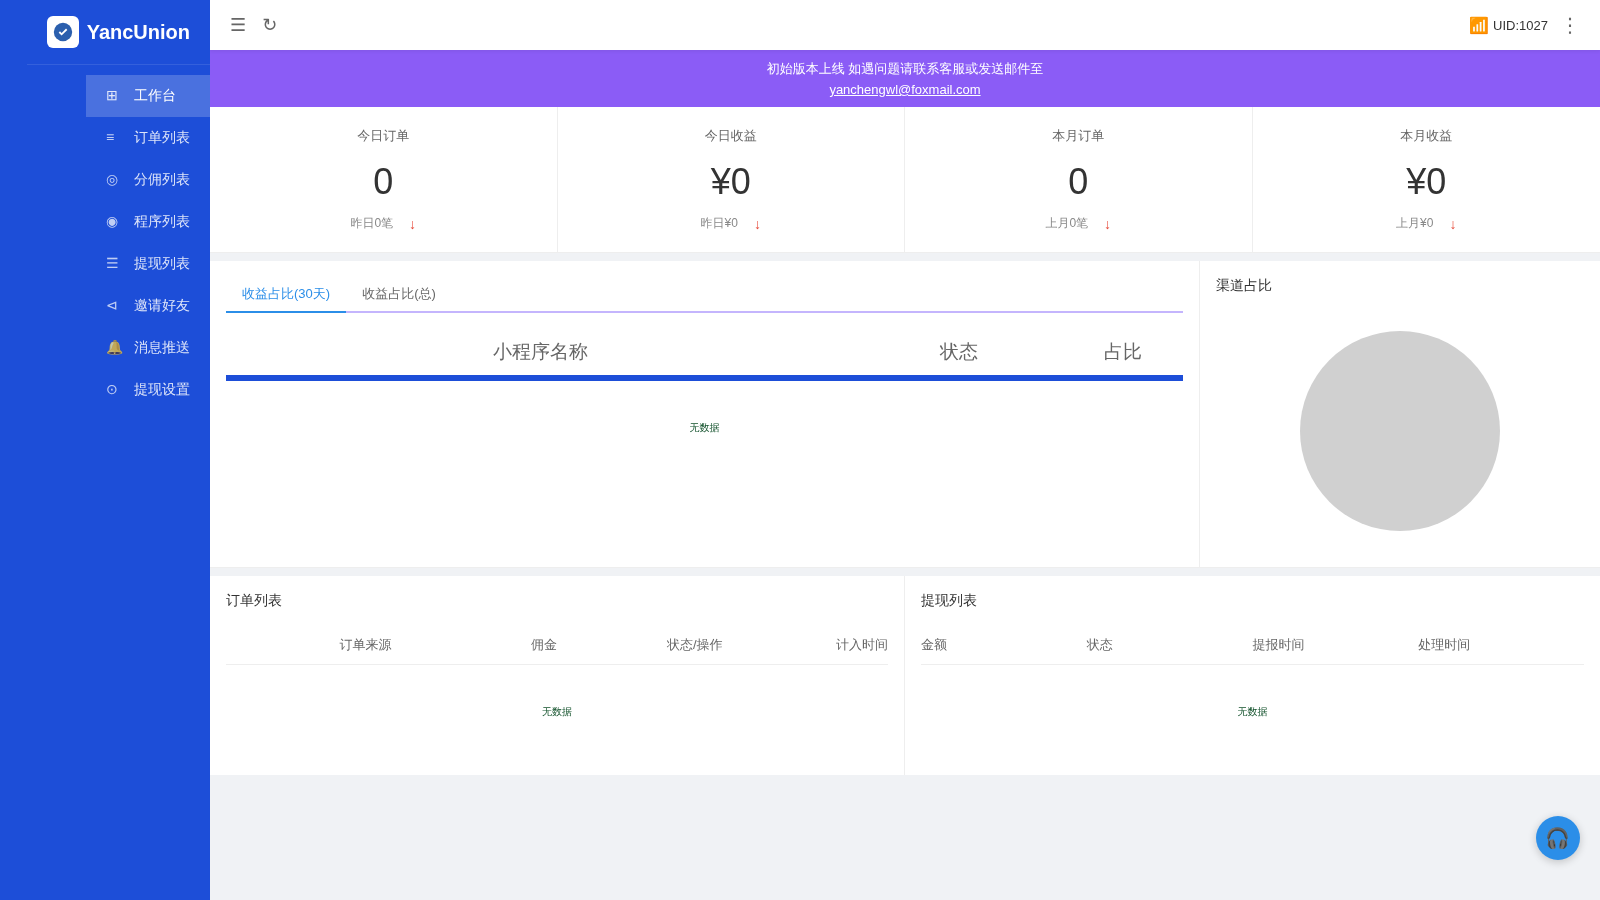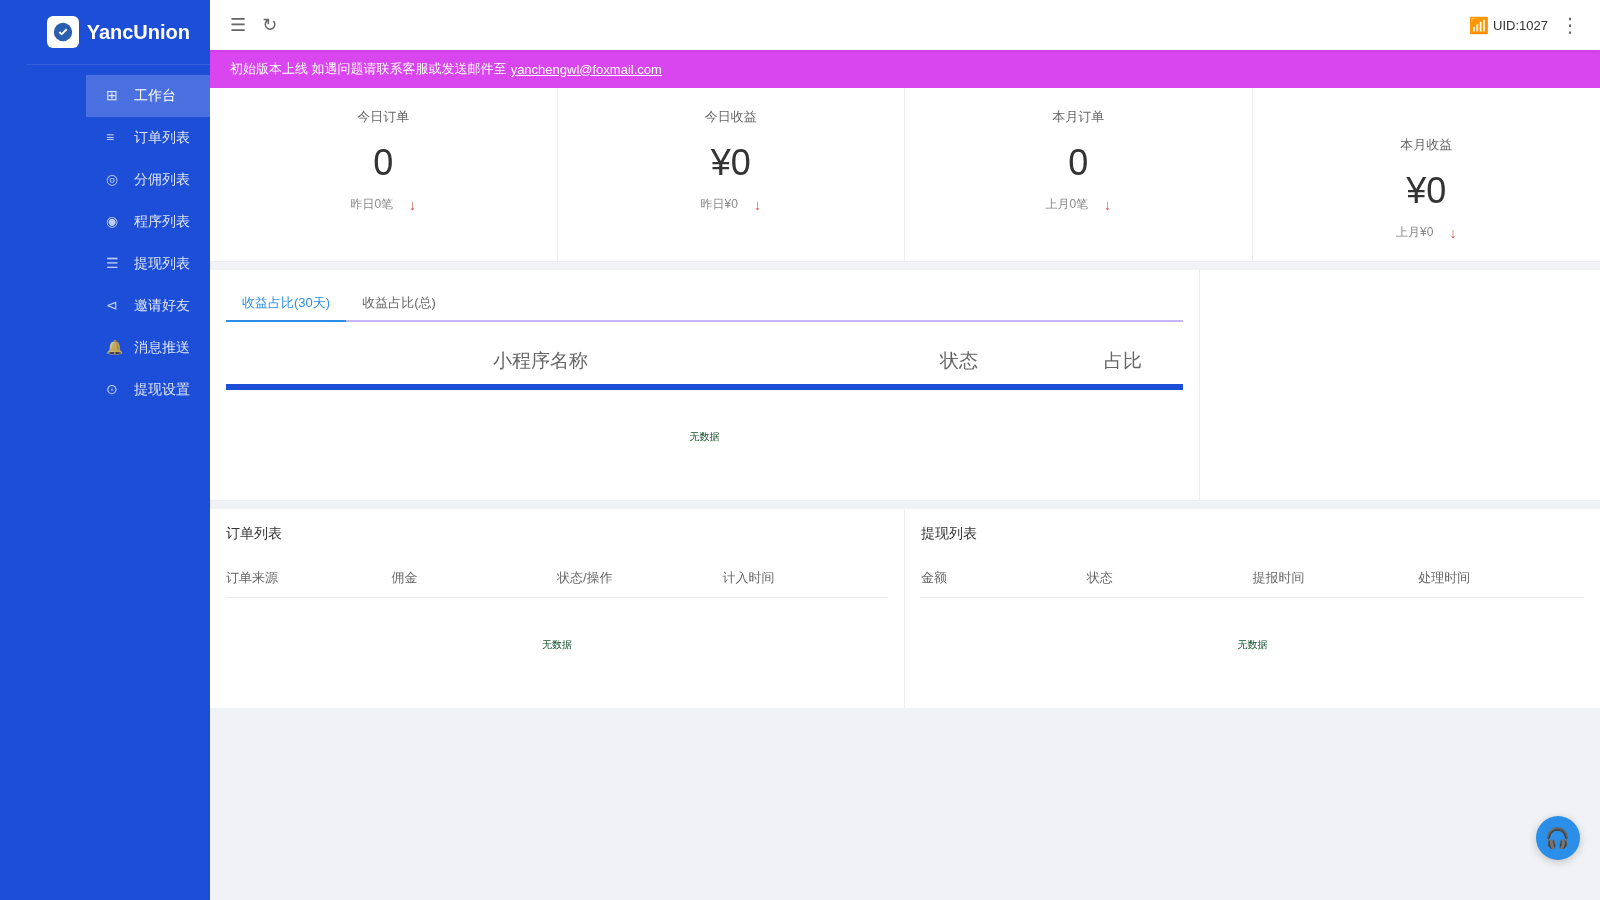--- a/index.html
+++ b/index.html
@@ -76,44 +76,45 @@
     
     .content {
       flex: 1;
       overflow-y: auto;
       padding: 0;
       background: #f0f2f5;
     }
 
     
     .banner {
-      background: #d946ef;
+      background: #8b5cf6;
       color: #fff;
       padding: 10px 20px;
       font-size: 13px;
       display: flex;
       align-items: center;
       gap: 4px;
+      flex-direction: column;
     }
     .banner a { color: #fff; text-decoration: underline; }
 
     
     .stats-row {
       display: grid;
       grid-template-columns: repeat(4, 1fr);
       gap: 0;
       background: #fff;
       border-bottom: 1px solid #eee;
     }
     .stat-card {
       padding: 20px 28px;
       border-right: 1px solid #eee;
       text-align: center;
     }
-    .stat-card:last-child { border-right: none; margin-top: 28px; }
+    .stat-card:last-child { border-right: none; }
     .stat-label { font-size: 13px; color: #666; margin-bottom: 16px; }
     .stat-value { font-size: 36px; font-weight: 300; color: #333; margin-bottom: 12px; }
     .stat-compare { font-size: 12px; color: #888; display: flex; align-items: center; justify-content: center; gap: 16px; }
     .arrow-down { color: #e74c3c; font-size: 14px; }
 
     
     .mid-section {
       display: grid;
       grid-template-columns: 1fr 400px;
       gap: 0;
@@ -187,21 +188,21 @@
     }
     .order-panel { border-right: 1px solid #eee; }
     .panel-title { font-size: 14px; color: #333; margin-bottom: 16px; }
     .order-table-header {
       display: grid;
       grid-template-columns: 1fr 1fr 1fr 1fr;
       padding: 10px 0;
       border-bottom: 1px solid #eee;
       font-size: 13px;
       color: #666;
-      text-align: left;
+      text-align: right;
     }
     .withdraw-table-header {
       display: grid;
       grid-template-columns: 1fr 1fr 1fr 1fr;
       padding: 10px 0;
       border-bottom: 1px solid #eee;
       font-size: 13px;
       color: #666;
       text-align: left;
     }
@@ -340,20 +341,24 @@
           <div class="tab active">收益占比(30天)</div>
           <div class="tab">收益占比(总)</div>
         </div>
         <div class="table-header">
           <span>小程序名称</span>
           <span>状态</span>
           <span>占比</span>
         </div>
         <div class="no-data">无数据</div>
       </div>
+      <div class="pie-panel">
+        <div class="pie-title">渠道占比</div>
+        <div class="pie-chart"></div>
+      </div>
     </div>
 
     <div class="bottom-section">
       <div class="order-panel">
         <div class="panel-title">订单列表</div>
         <div class="order-table-header">
           <span>订单来源</span>
           <span>佣金</span>
           <span>状态/操作</span>
           <span>计入时间</span>

